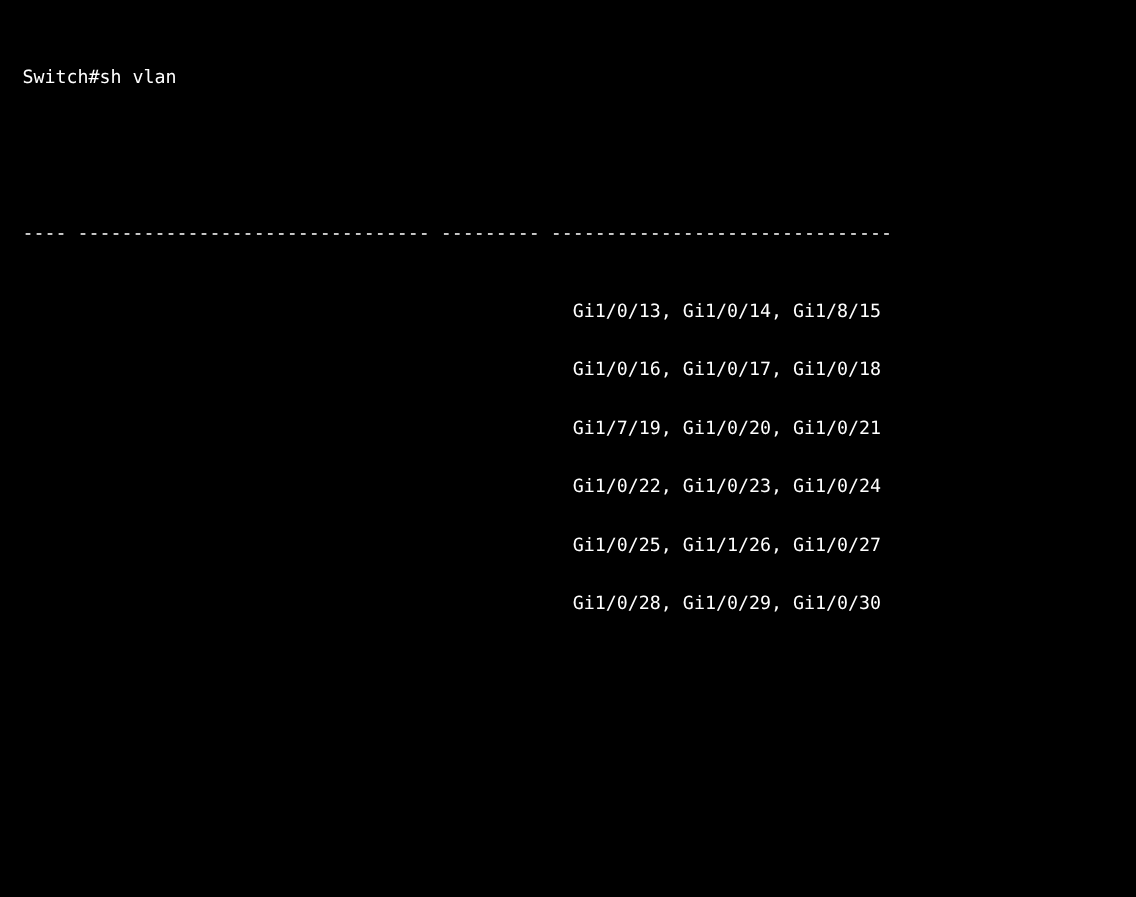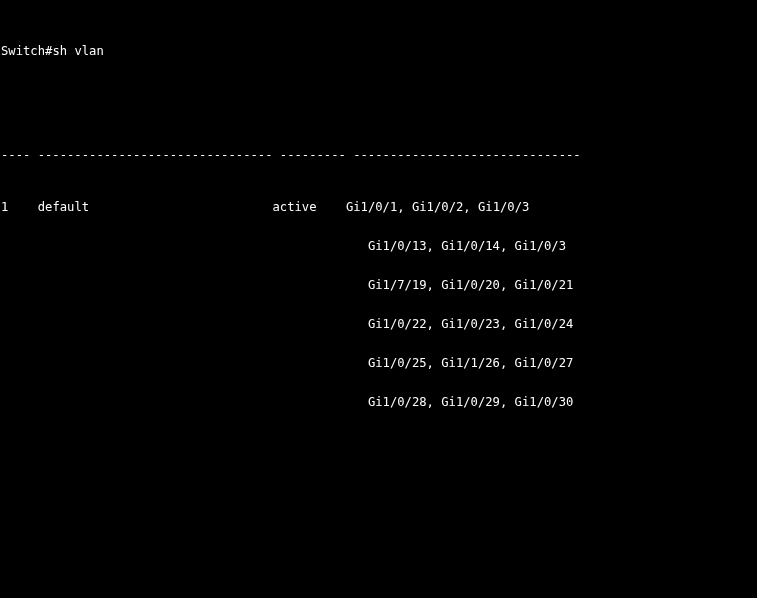--- a/index.html
+++ b/index.html
@@ -17,21 +17,21 @@
   #terminal {
     position: relative;
     width: 757px;
     height: 598px;
     background: #000000;
     color: #ffffff;
     font-family: "DejaVu Sans Mono", "Liberation Mono", monospace;
     font-size: 12.2px;
     line-height: 13px;
     letter-spacing: 0px;
-    padding: 6px 0 0 1px;
+    padding: 6px 0 0 15px;
     box-sizing: border-box;
     -webkit-font-smoothing: none;
     font-smooth: never;
   }
   .screen {
     white-space: pre;
     font-family: "DejaVu Sans Mono", "Liberation Mono", monospace;
     font-size: 12.2px;
     line-height: 13px;
     color: #ffffff;
@@ -56,22 +56,22 @@
 
 <div id="terminal" style="background: rgb(0, 0, 0); color: rgb(255, 255, 255);">
   <div class="screen">
 
     <span class="line"><span>Switch#</span><span>sh vlan</span></span>
 
     <span class="blank"></span>
 
     <span class="line">---- -------------------------------- --------- -------------------------------</span>
 
-    <span class="line"><span>1</span><span>    </span><span>default</span><span>                         </span><span>active</span><span>    </span><span>Gi1/0/1, Gi1/0/2, Gi1/0/3</span></span>
-    <span class="line"><span>                                                  </span><span>Gi1/0/13, Gi1/0/14, Gi1/0/3</span></span>
+    <span class="line"><span>                                                  </span><span>Gi1/0/13, Gi1/0/14, Gi1/8/15</span></span>
+    <span class="line"><span>                                                  </span><span>Gi1/0/16, Gi1/0/17, Gi1/0/18</span></span>
     <span class="line"><span>                                                  </span><span>Gi1/7/19, Gi1/0/20, Gi1/0/21</span></span>
     <span class="line"><span>                                                  </span><span>Gi1/0/22, Gi1/0/23, Gi1/0/24</span></span>
     <span class="line"><span>                                                  </span><span>Gi1/0/25, Gi1/1/26, Gi1/0/27</span></span>
     <span class="line"><span>                                                  </span><span>Gi1/0/28, Gi1/0/29, Gi1/0/30</span></span>
     
     
     
     
     
     

